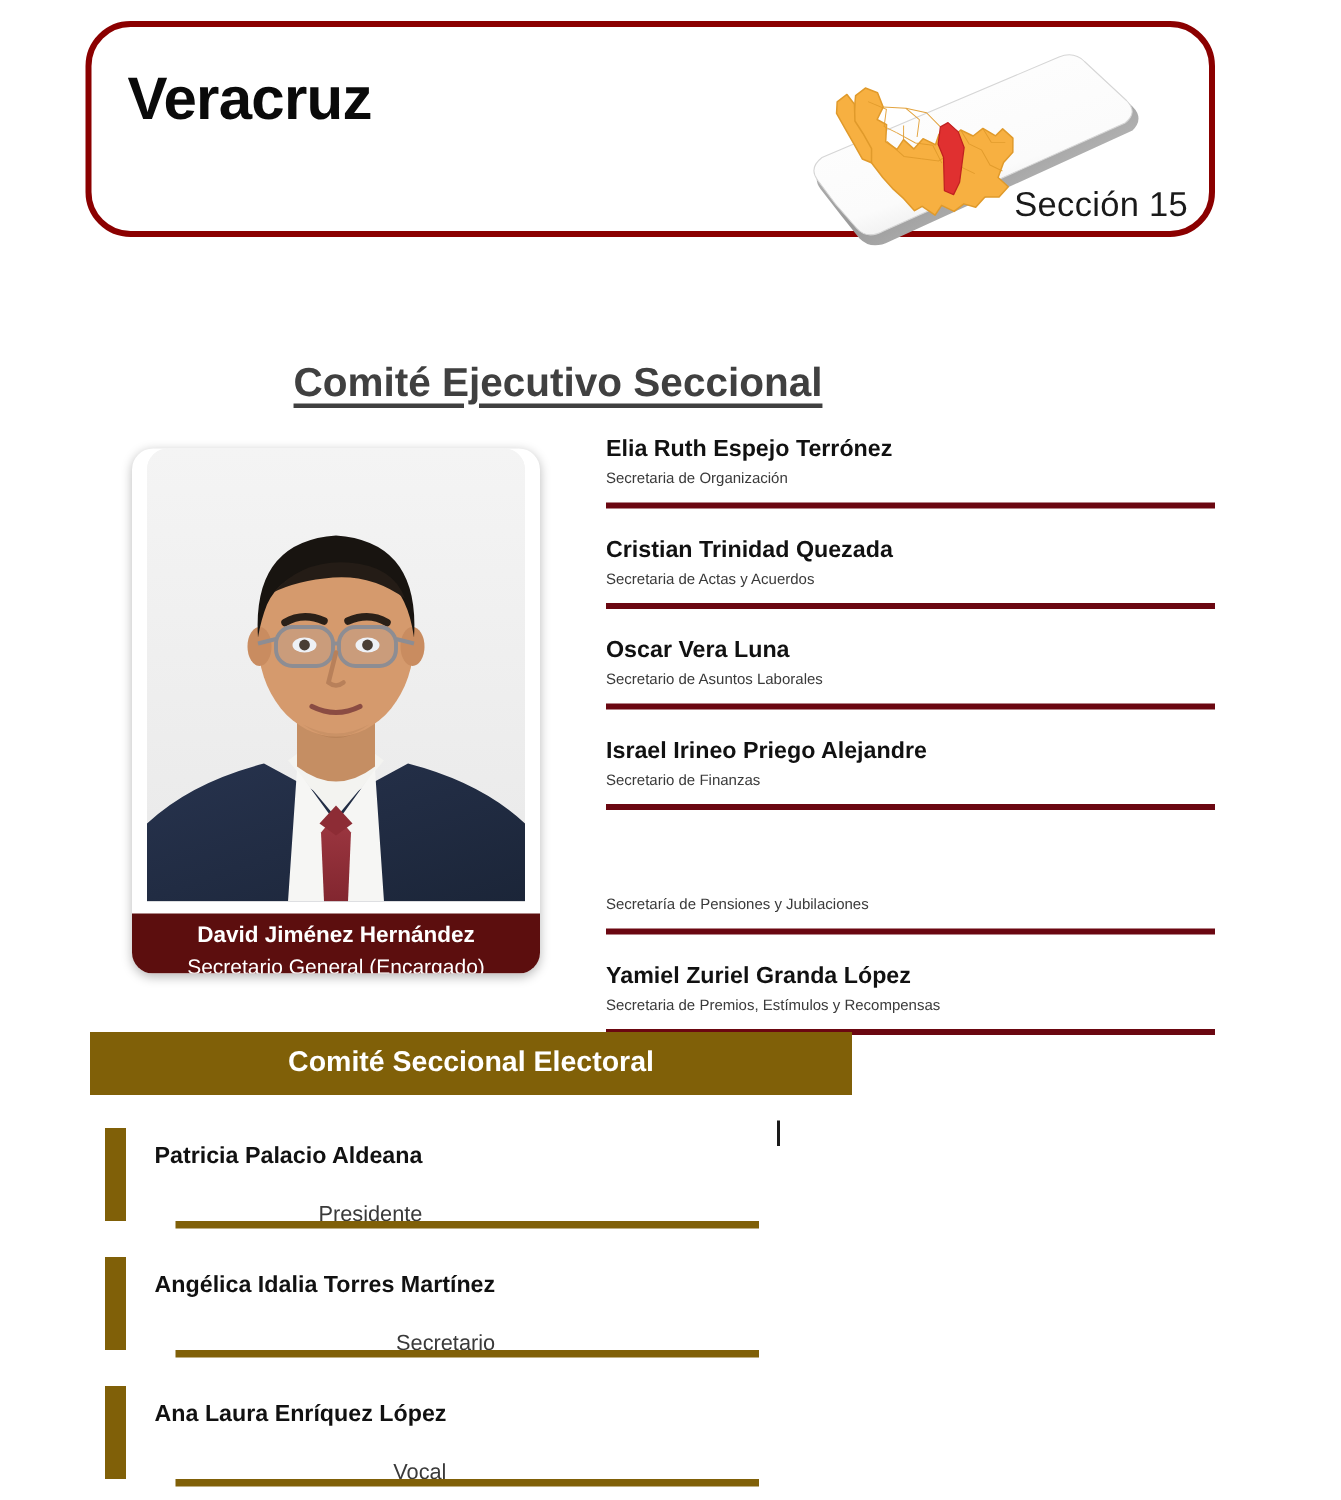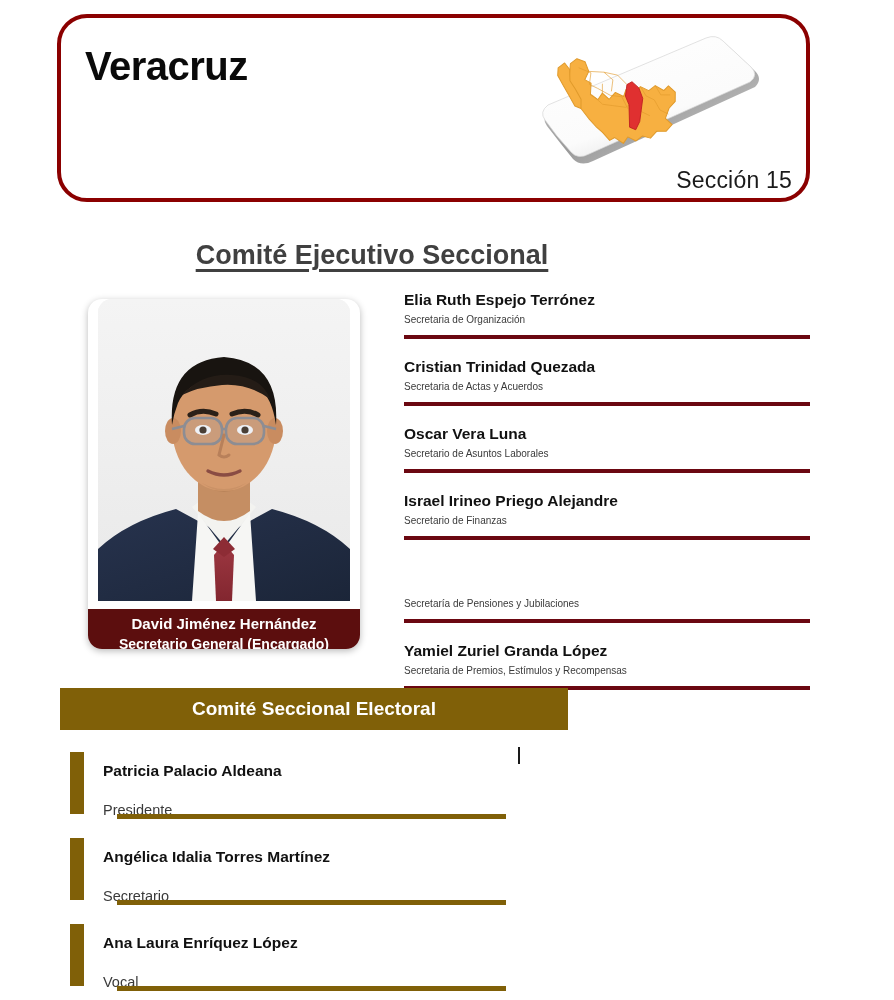--- a/index.html
+++ b/index.html
@@ -18,21 +18,21 @@
     height: 1000px;
     background: #ffffff;
   }
 
   
   .header-box {
     position: absolute;
     left: 57px;
     top: 14px;
     width: 753px;
-    height: 188px;
+    height: 144px;
     border: 4px solid #8B0000;
     border-radius: 30px;
     background: #ffffff;
   }
 
   .state-title {
     position: absolute;
     left: 24px;
     top: 26px;
     font-size: 40px;
@@ -111,21 +111,21 @@
     text-align: center;
     padding-top: 5px;
   }
   .photo-caption .cap-name {
     font-size: 15px;
     font-weight: bold;
     line-height: 20px;
   }
   .photo-caption .cap-role {
     font-size: 14px;
-    font-weight: 700;
+    font-weight: 400;
     line-height: 20px;
   }
 
   
   .exec-list {
     position: absolute;
     left: 404px;
     top: 290px;
     width: 406px;
   }
@@ -172,20 +172,21 @@
   .electoral-list {
     position: absolute;
     left: 68px;
     top: 752px;
     width: 444px;
   }
   .el-row {
     position: relative;
     height: 72px;
     margin-bottom: 14px;
+    text-align: right;
   }
   .el-bar {
     position: absolute;
     left: 2px;
     top: 0;
     width: 14px;
     height: 62px;
     background: #806008;
   }
   .el-text {

